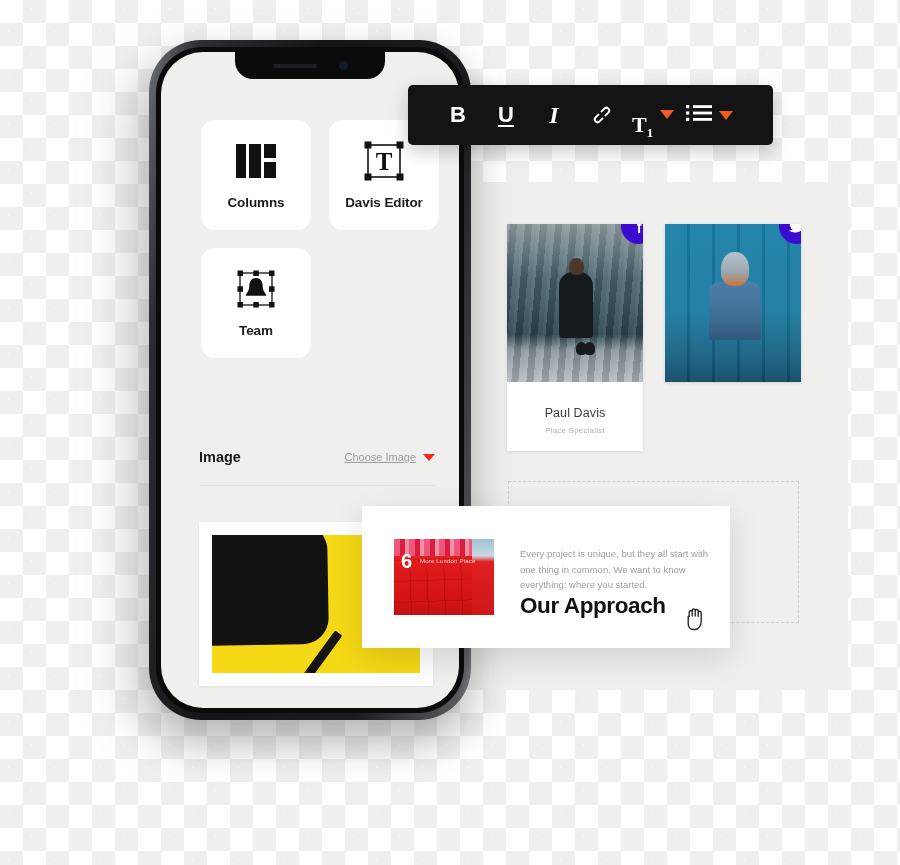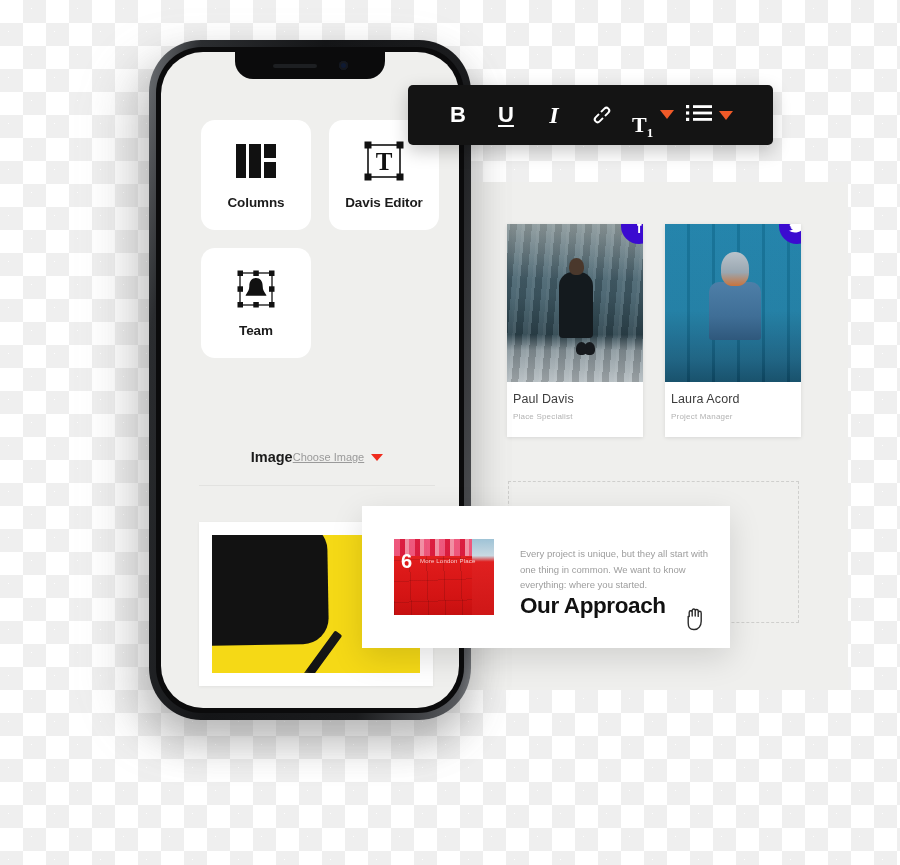--- a/index.html
+++ b/index.html
@@ -107,21 +107,21 @@
     border-radius: 50%;
     background: #3b0bd0;
     color: #ffffff;
     display: flex;
     align-items: center;
     justify-content: center;
     z-index: 4;
   }
   .social-badge svg { width: 17px; height: 17px; fill: #ffffff; }
 
-  .team-meta { padding: 10px 6px 16px; text-align: left; }
+  .team-meta { padding: 24px 6px 16px; text-align: center; }
   .team-name {
     font-size: 12.5px;
     color: #3c3c3c;
     letter-spacing: 0.1px;
   }
   .team-role {
     margin-top: 6px;
     font-size: 8px;
     color: #b3b3b3;
     letter-spacing: 0.2px;
@@ -228,21 +228,21 @@
 
   
   #image-section {
     position: absolute;
     left: 38px; top: 397px;
     width: 236px;
   }
   #image-row {
     display: flex;
     align-items: center;
-    justify-content: center;
+    justify-content: space-between;
   }
   #image-label {
     font-size: 14.5px;
     font-weight: bold;
     color: #1b1b1b;
   }
   #choose-image {
     display: flex;
     align-items: center;
     gap: 7px;
@@ -432,24 +432,20 @@
     </div>
   </div>
 
   <div class="team-card" id="team-card-2">
     <div class="team-photo" id="photo-2">
       <div class="social-badge">
         <svg viewBox="0 0 24 24" aria-hidden="true">
           <path d="M22 5.9c-.7.3-1.5.5-2.3.6.8-.5 1.5-1.3 1.8-2.3-.8.5-1.7.8-2.6 1a4.1 4.1 0 0 0-7 3.7A11.6 11.6 0 0 1 3.4 4.6a4.1 4.1 0 0 0 1.3 5.5c-.7 0-1.3-.2-1.9-.5a4.1 4.1 0 0 0 3.3 4 4.1 4.1 0 0 1-1.9.1 4.1 4.1 0 0 0 3.8 2.9A11.6 11.6 0 0 1 2 18.9a16.4 16.4 0 0 0 8.9 2.6c10.7 0 16.6-9 16.3-17 .8-.6 1.5-1.3 2-2.1z" transform="translate(-2 0) scale(0.95)"></path>
         </svg>
       </div>
-    </div>
-    <div class="team-meta">
-      <div class="team-name">Laura Acord</div>
-      <div class="team-role">Project Manager</div>
     </div>
   </div>
 
   <div id="phone-shadow"></div>
   <div id="phone">
     <div id="phone-inner">
       <div id="phone-screen">
 
         <div id="notch">
           <div id="speaker-grille"></div>

